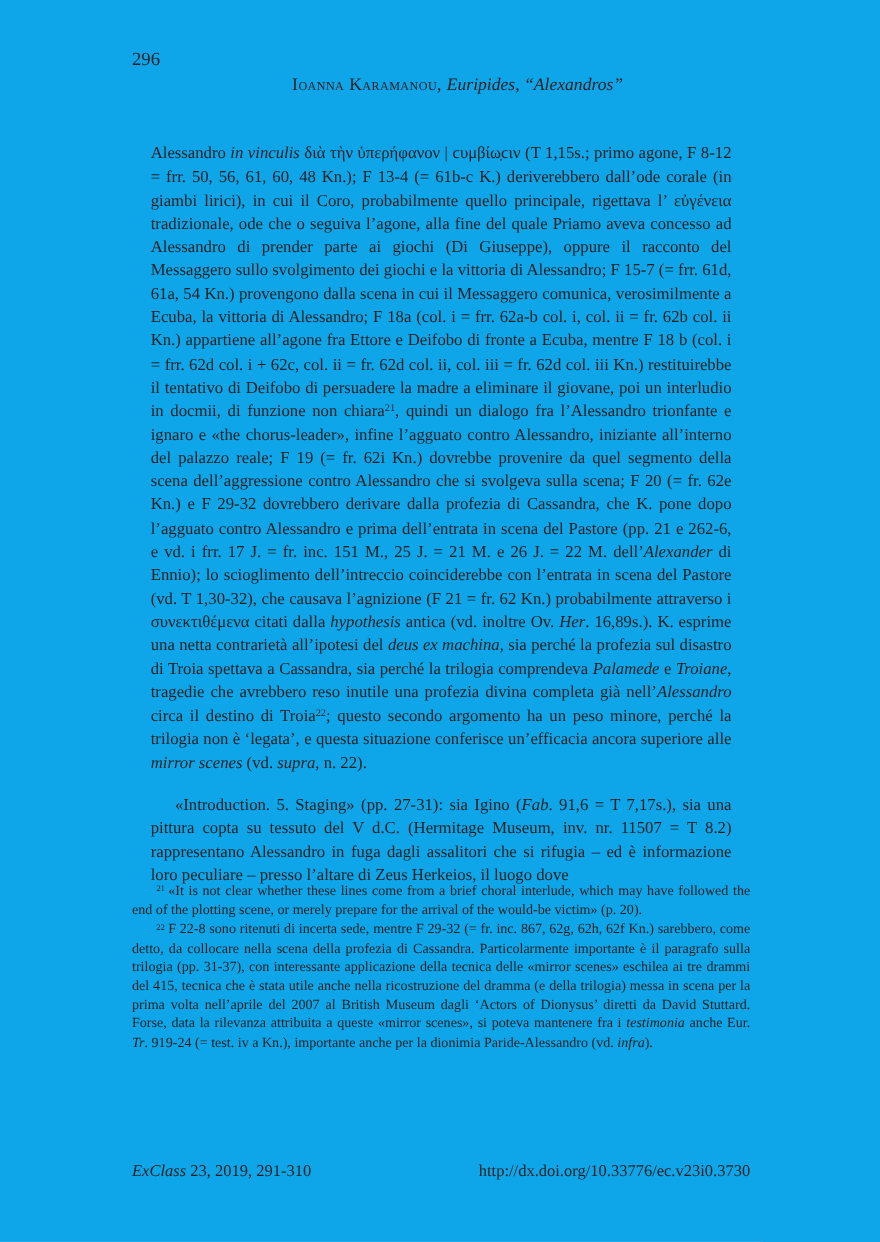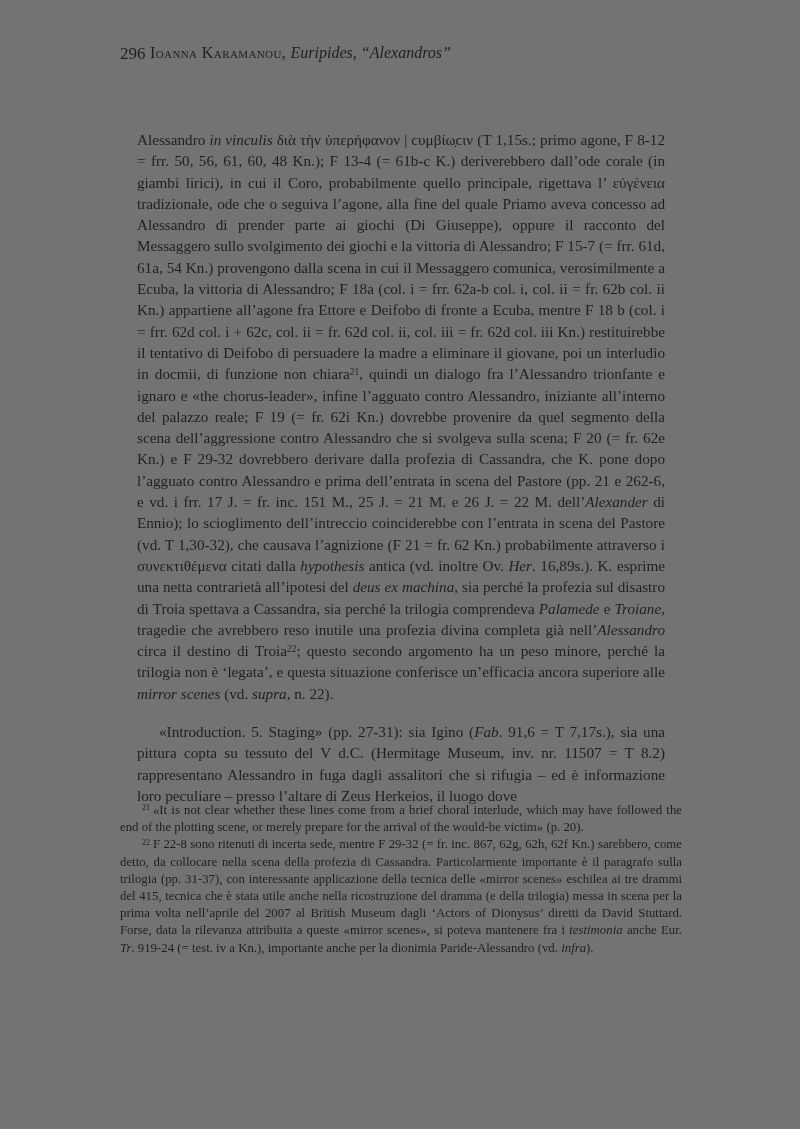--- a/index.html
+++ b/index.html
@@ -5,35 +5,37 @@
   html, body { margin: 0; padding: 0; }
   body {
     width: 800px; height: 1129px;
     background: #ffffff;
     font-family: "Liberation Serif", "DejaVu Serif", serif;
     color: #1f1f1f;
   }
   .page {
     position: relative;
     width: 800px; height: 1129px;
-    background: #737373;
+    background: #0ea5e9;
     overflow: hidden;
   }
   
   .header {
     position: absolute;
     left: 120px; top: 44px; width: 562px; height: 24px;
   }
   .pagenum {
     position: absolute; left: 0; top: 0;
     font-size: 17px;
   }
   .runhead {
+    text-align: center;
     font-size: 16px;
     padding-left: 30px;
+    margin-top: 25px;
   }
   .runhead .sc {
     font-variant: small-caps;
     letter-spacing: 0.4px;
   }
   .runhead .it { font-style: italic; }
   
   .bodytext {
     position: absolute;
     left: 120px; top: 112px; width: 562px;
@@ -89,14 +91,18 @@
   <div class="bodytext">
     <p class="para"><span>Alessandro </span><em>in vinculis</em><span> διὰ τὴν ὑπερήφανον | ϲυμβίω̣ϲιν (T 1,15s.; primo agone, F 8-12 = frr. 50, 56, 61, 60, 48 Kn.); F 13-4 (= 61b-c K.) deriverebbero dall’ode corale (in giambi lirici), in cui il Coro, probabilmente quello principale, rigettava l’ εὐγένεια tradizionale, ode che o seguiva l’agone, alla fine del quale Priamo aveva concesso ad Alessandro di prender parte ai giochi (Di Giuseppe), oppure il racconto del Messaggero sullo svolgimento dei giochi e la vittoria di Alessandro; F 15-7 (= frr. 61d, 61a, 54 Kn.) provengono dalla scena in cui il Messaggero comunica, verosimilmente a Ecuba, la vittoria di Alessandro; F 18a (col. i = frr. 62a-b col. i, col. ii = fr. 62b col. ii Kn.) appartiene all’agone fra Ettore e Deifobo di fronte a Ecuba, mentre F 18 b (col. i = frr. 62d col. i + 62c, col. ii = fr. 62d col. ii, col. iii = fr. 62d col. iii Kn.) restituirebbe il tentativo di Deifobo di persuadere la madre a eliminare il giovane, poi un interludio in docmii, di funzione non chiara</span><sup>21</sup><span>, quindi un dialogo fra l’Alessandro trionfante e ignaro e «the chorus-leader», infine l’agguato contro Alessandro, iniziante all’interno del palazzo reale; F 19 (= fr. 62i Kn.) dovrebbe provenire da quel segmento della scena dell’aggressione contro Alessandro che si svolgeva sulla scena; F 20 (= fr. 62e Kn.) e F 29-32 dovrebbero derivare dalla profezia di Cassandra, che K. pone dopo l’agguato contro Alessandro e prima dell’entrata in scena del Pastore (pp. 21 e 262-6, e vd. i frr. 17 J. = fr. inc. 151 M., 25 J. = 21 M. e 26 J. = 22 M. dell’</span><em>Alexander</em><span> di Ennio); lo scioglimento dell’intreccio coinciderebbe con l’entrata in scena del Pastore (vd. T 1,30-32), che causava l’agnizione (F 21 = fr. 62 Kn.) probabilmente attraverso i συνεκτιθέμενα citati dalla </span><em>hypothesis</em><span> antica (vd. inoltre Ov. </span><em>Her</em><span>. 16,89s.). K. esprime una netta contrarietà all’ipotesi del </span><em>deus ex machina</em><span>, sia perché la profezia sul disastro di Troia spettava a Cassandra, sia perché la trilogia comprendeva </span><em>Palamede</em><span> e </span><em>Troiane</em><span>, tragedie che avrebbero reso inutile una profezia divina completa già nell’</span><em>Alessandro</em><span> circa il destino di Troia</span><sup>22</sup><span>; questo secondo argomento ha un peso minore, perché la trilogia non è ‘legata’, e questa situazione conferisce un’efficacia ancora superiore alle </span><em>mirror scenes</em><span> (vd. </span><em>supra</em><span>, n. 22).</span></p>
     <p class="para indent"><span>«Introduction. 5. Staging» (pp. 27-31): sia Igino (</span><em>Fab</em><span>. 91,6 = T 7,17s.), sia una pittura copta su tessuto del V d.C. (Hermitage Museum, inv. nr. 11507 = T 8.2) rappresentano Alessandro in fuga dagli assalitori che si rifugia – ed è informazione loro peculiare – presso l’altare di Zeus Herkeios, il luogo dove</span></p>
   </div>
 
   <div class="footnotes">
     <p class="footnote"><sup>21</sup><span><span>«It is not clear whether these lines come from a brief choral interlude, which may have followed the end of the plotting scene, or merely prepare for the arrival of the would-be victim» (p. 20).</span></span></p>
     <p class="footnote"><sup>22</sup><span><span>F 22-8 sono ritenuti di incerta sede, mentre F 29-32 (= fr. inc. 867, 62g, 62h, 62f Kn.) sarebbero, come detto, da collocare nella scena della profezia di Cassandra. Particolarmente importante è il paragrafo sulla trilogia (pp. 31-37), con interessante applicazione della tecnica delle «mirror scenes» eschilea ai tre drammi del 415, tecnica che è stata utile anche nella ricostruzione del dramma (e della trilogia) messa in scena per la prima volta nell’aprile del 2007 al British Museum dagli ‘Actors of Dionysus’ diretti da David Stuttard. Forse, data la rilevanza attribuita a queste «mirror scenes», si poteva mantenere fra i </span><em>testimonia</em><span> anche Eur. </span><em>Tr</em><span>. 919-24 (= test. iv a Kn.), importante anche per la dionimia Paride-Alessandro (vd. </span><em>infra</em><span>).</span></span></p>
   </div>
 
+  <div class="footer">
+    <span><em class="it">ExClass</em><span> 23, 2019, 291-310</span></span>
+    <span>http://dx.doi.org/10.33776/ec.v23i0.3730</span>
+  </div>
 
 </div>
 
 </body></html>

